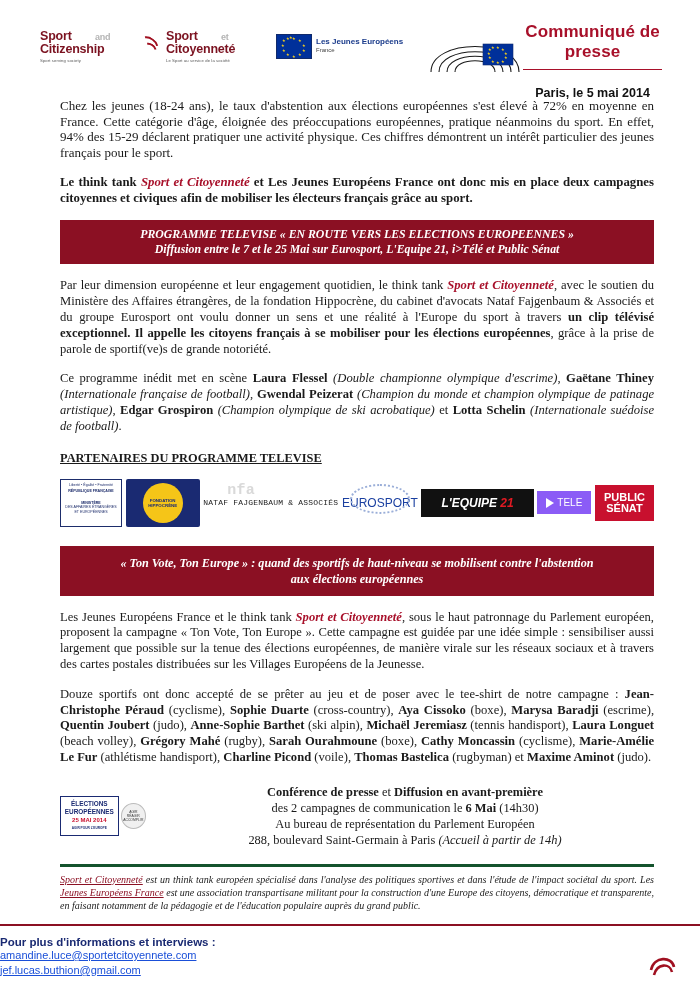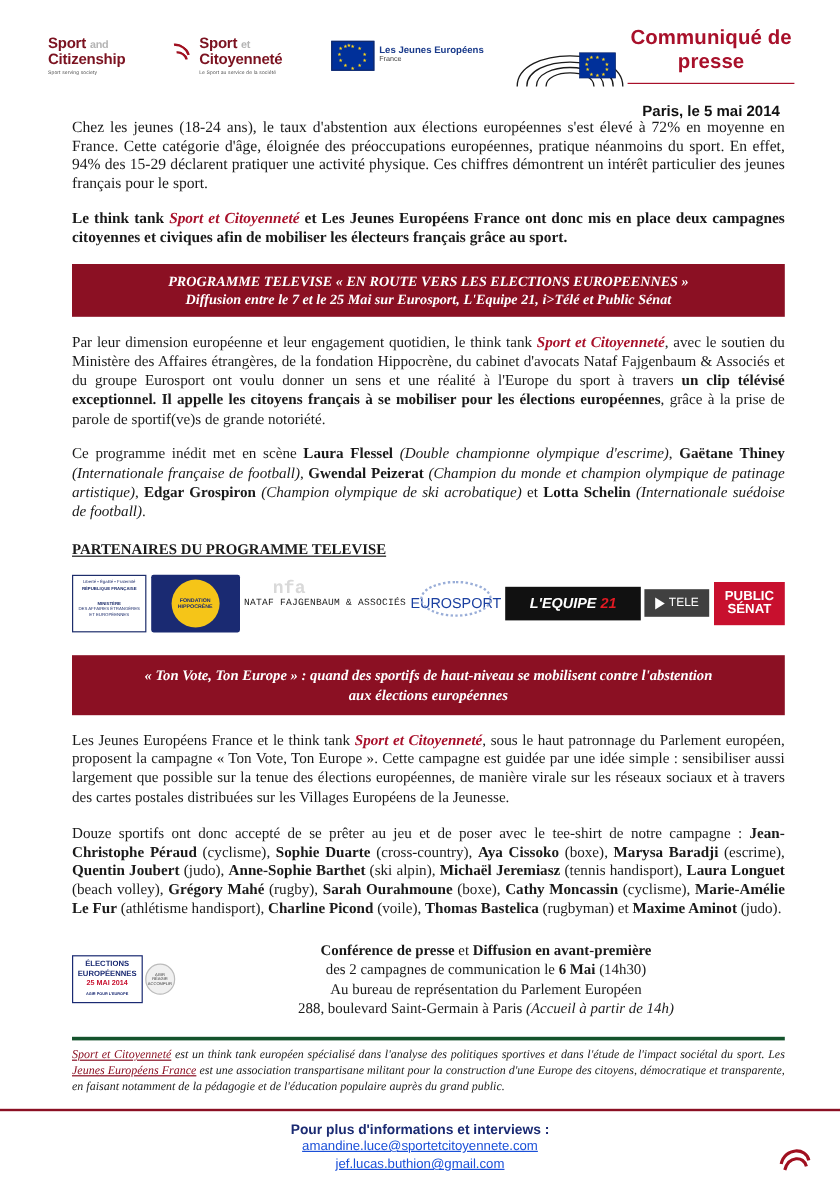--- a/index.html
+++ b/index.html
@@ -43,20 +43,21 @@
     font-family: "Liberation Sans", sans-serif;
     font-weight: bold;
     font-size: 12.5px;
     color: #7b1220;
     line-height: 12px;
     letter-spacing: -0.2px;
   }
   .logo-sc .l1 .and {
     color: #b4b4b4;
     font-size: 9px;
+    margin-left: 20px;
   }
   .logo-sc .l2 {
     font-size: 4.2px;
     color: #555;
     font-family: "Liberation Sans", sans-serif;
     margin-top: 3px;
     letter-spacing: 0.1px;
   }
   .swoosh {
     display: inline-block;
@@ -278,21 +279,21 @@
     font-family: "Liberation Sans", sans-serif;
     font-weight: bold;
     font-style: italic;
     font-size: 12px;
     padding: 7px 20px;
   }
   .p-equipe .num {
     color: #e21a23;
   }
   .p-itele {
-    background: #404040;
+    background: #8b5cf6;
     color: #fff;
     font-family: "Liberation Sans", sans-serif;
     font-size: 10px;
     padding: 6px 9px;
     display: flex;
     align-items: center;
     gap: 3px;
   }
   .p-itele .tri {
     width: 0; height: 0;
@@ -390,21 +391,21 @@
     text-decoration: underline;
     color: #8b1023;
   }
 
   
   .footer {
     position: absolute;
     left: 0; right: 0; bottom: 0;
     height: 66px;
     border-top: 2px solid #8b1023;
-    text-align: center;
+    text-align: left;
     padding-top: 10px;
     box-sizing: border-box;
   }
   .footer .ftitle {
     font-family: "Liberation Sans", sans-serif;
     font-weight: bold;
     font-size: 11.5px;
     color: #1a2a72;
   }
   .footer a {

